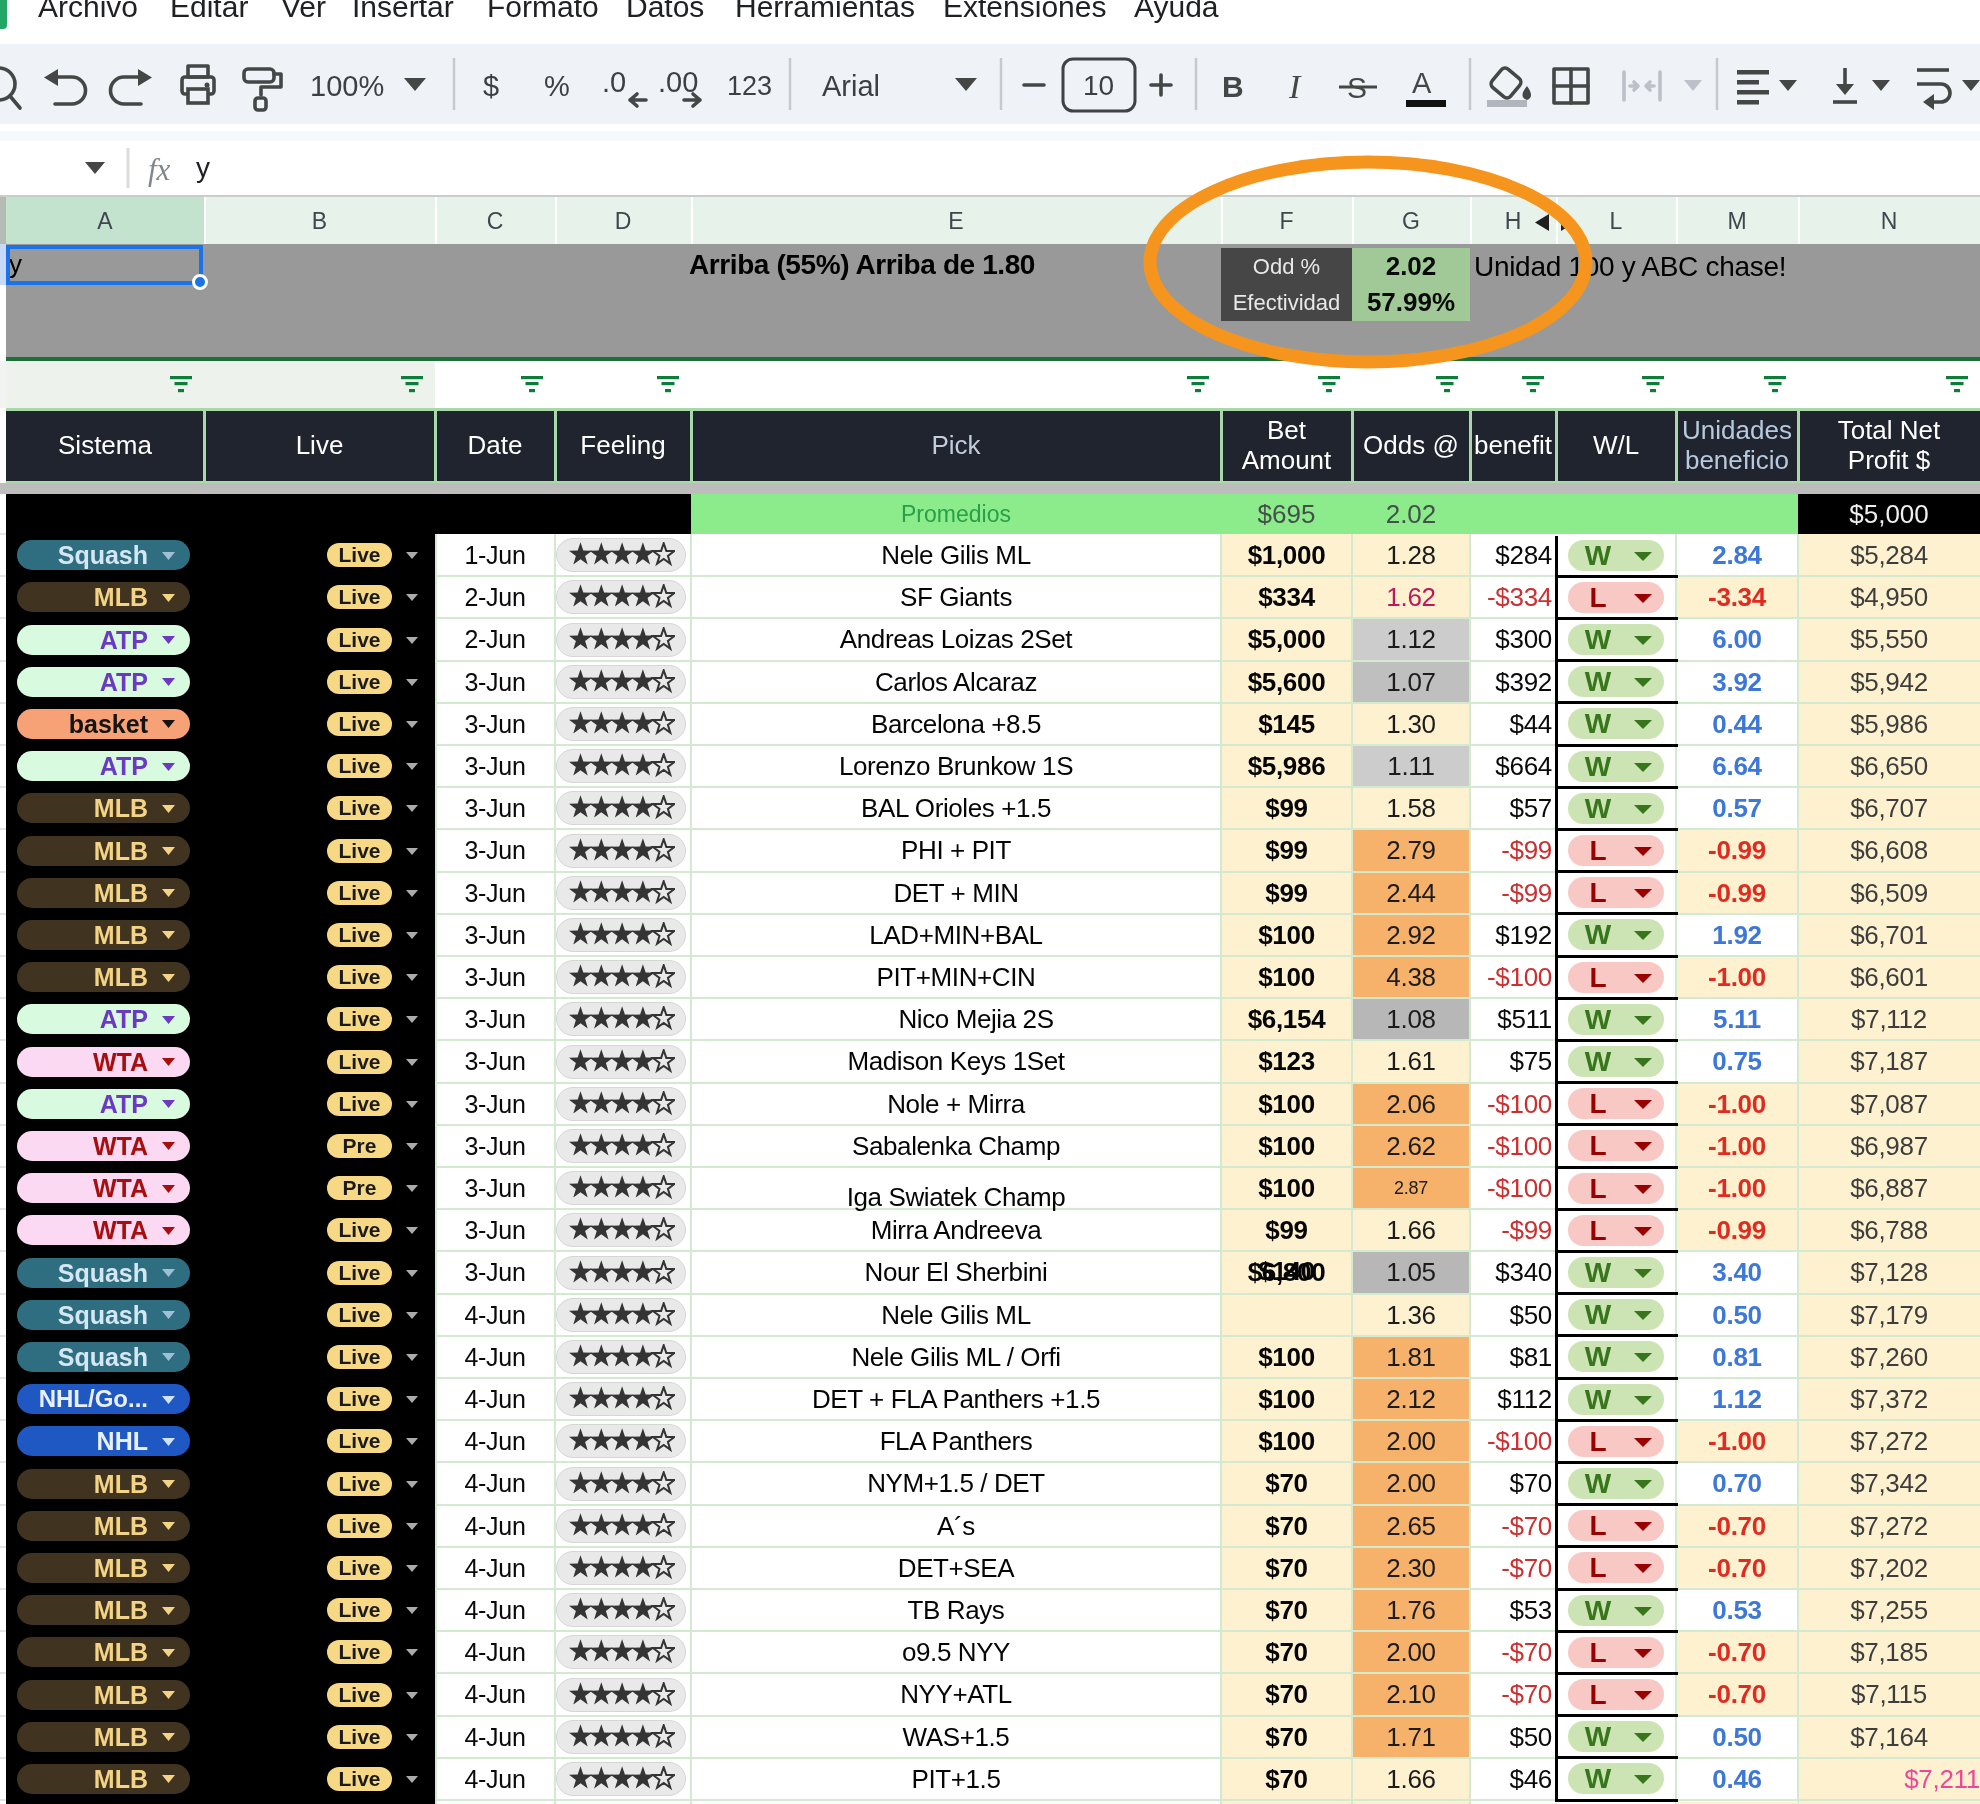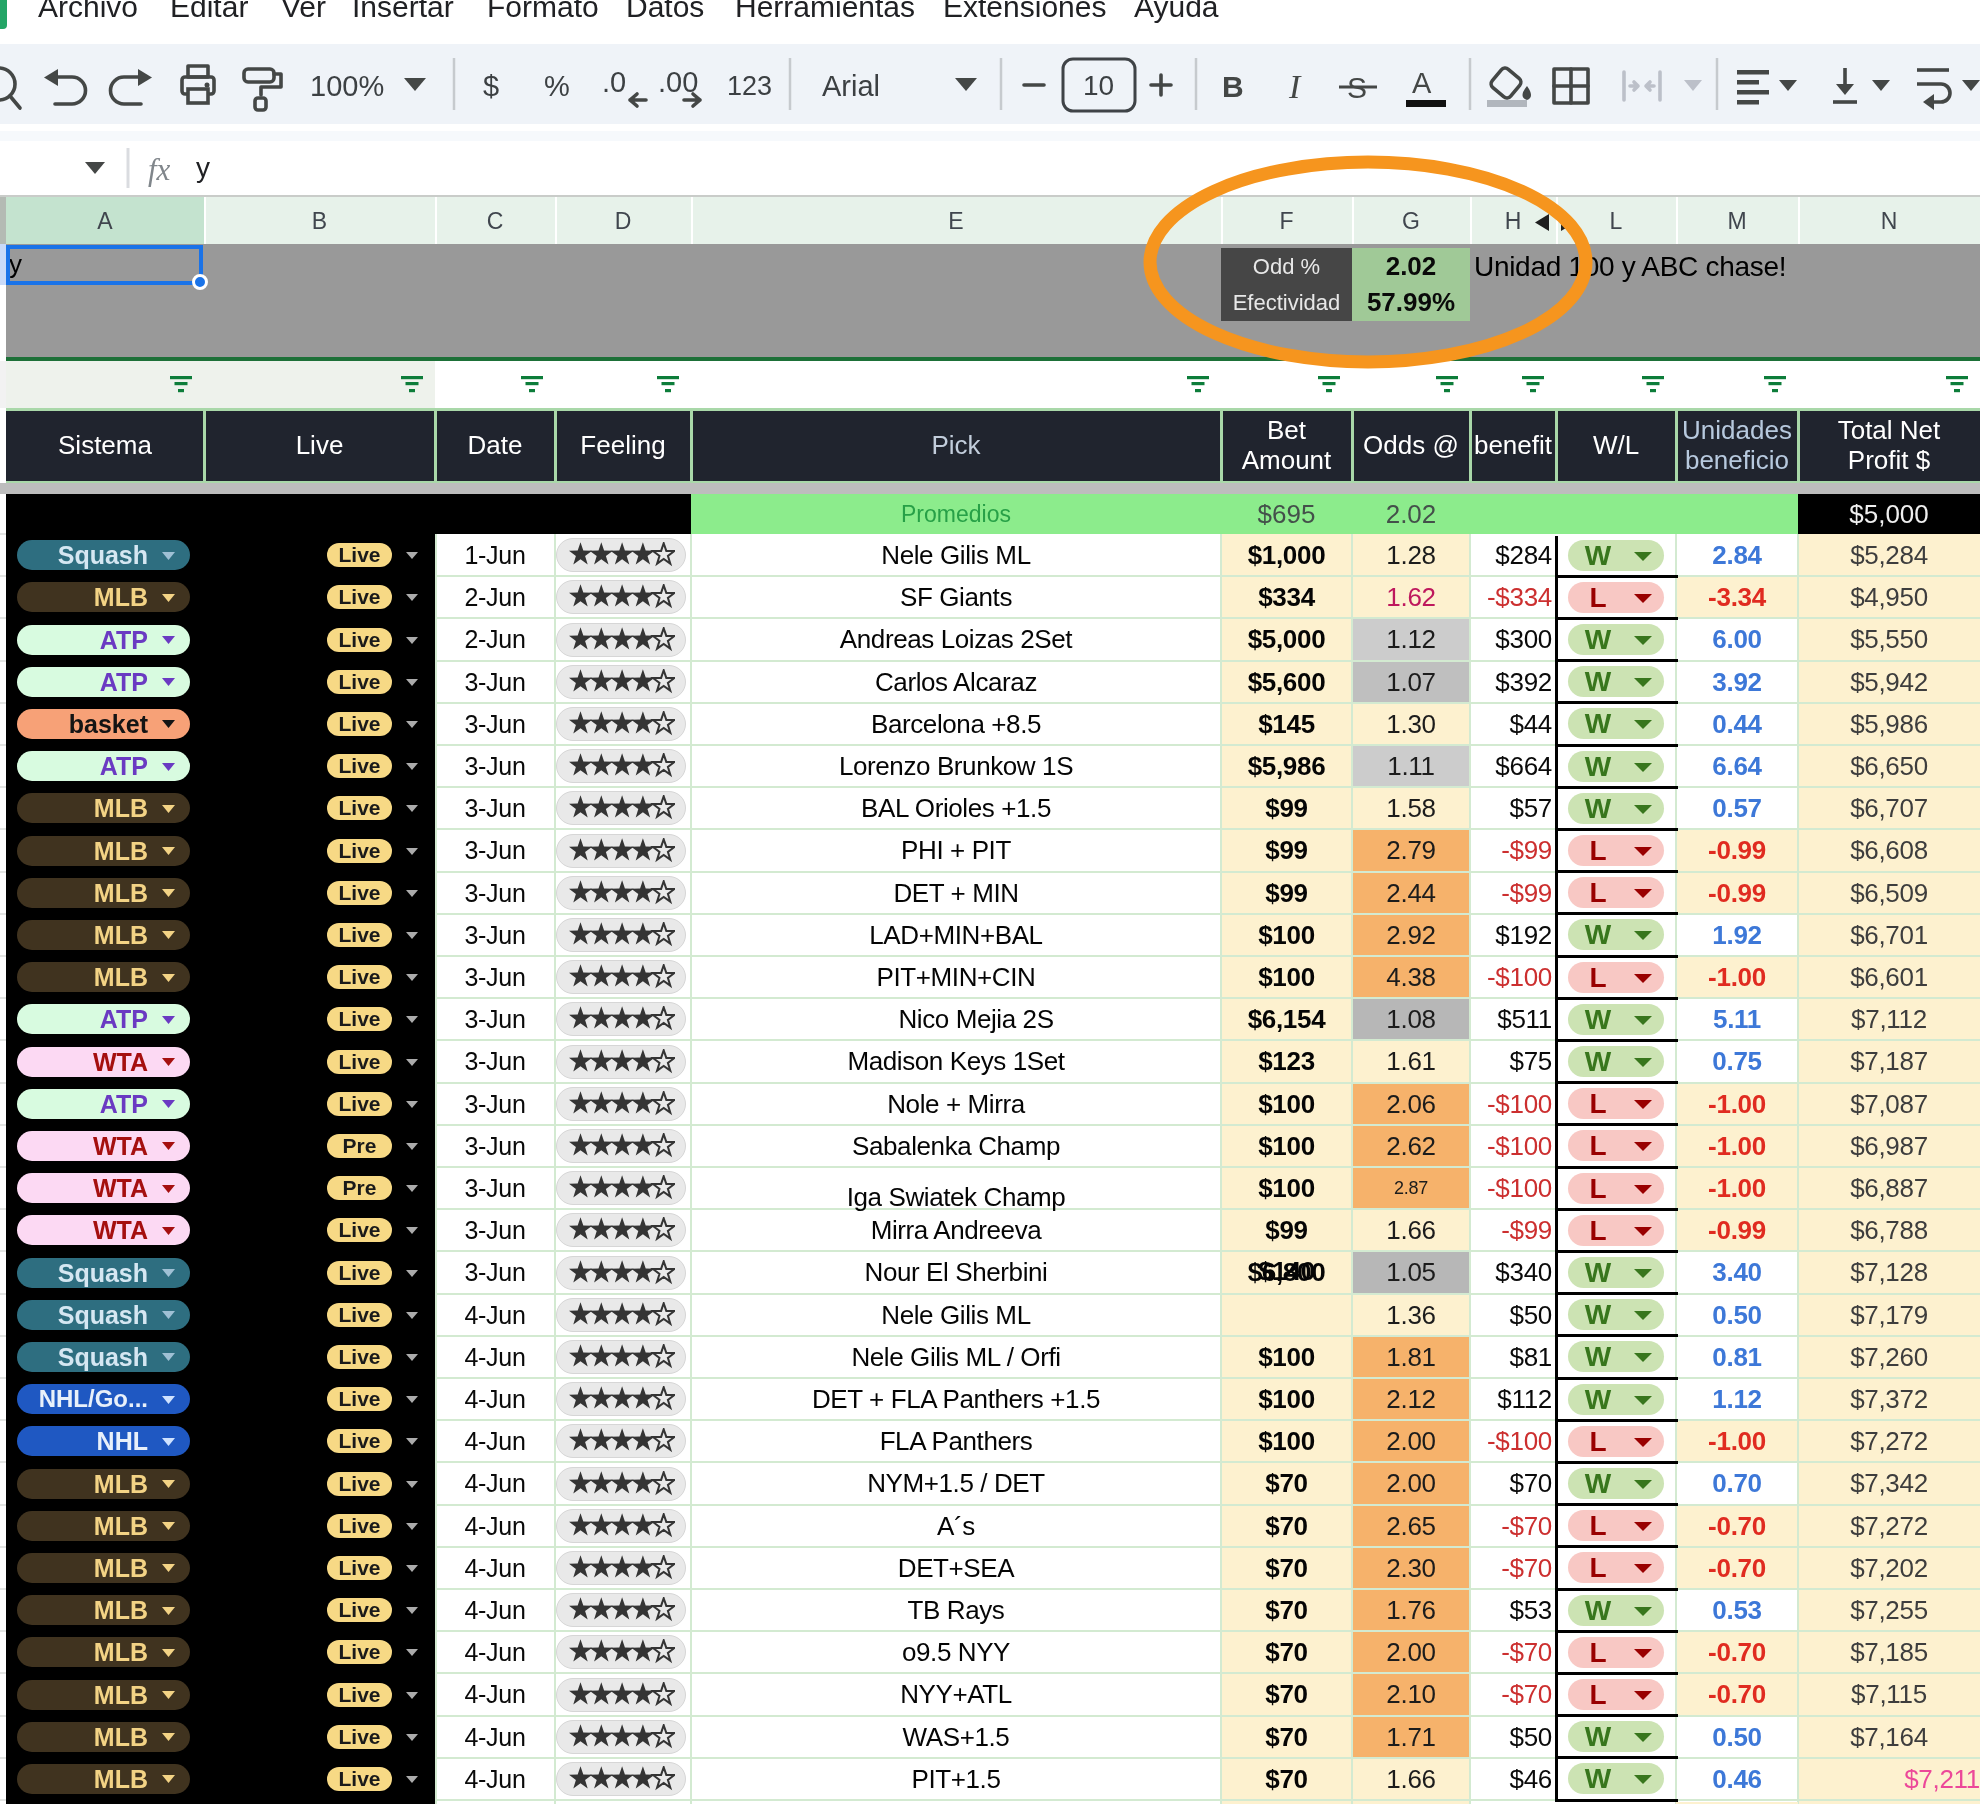--- a/index.html
+++ b/index.html
@@ -115,20 +115,21 @@
 <div style="position:absolute;left:1676.0px;top:199.0px;width:122.0px;height:44.0px;font-size:23px;line-height:44.0px;text-align:center;color:#40464e;">M</div>
 <div style="position:absolute;left:1798.0px;top:197.0px;width:2.0px;height:47.0px;background:#ffffff;"></div>
 <div style="position:absolute;left:1798.0px;top:199.0px;width:182.0px;height:44.0px;font-size:23px;line-height:44.0px;text-align:center;color:#40464e;">N</div>
 <svg style="position:absolute;left:1520px;top:207px;" width="70" height="30" viewBox="0 0 70 30">
       <path d="M29 7 v17 l-14 -8.5 z" fill="#1f1f1f"></path>
       <path d="M41 7 v17 l14 -8.5 z" fill="#1f1f1f"></path>
     </svg>
 <div style="position:absolute;left:6.0px;top:244.0px;width:1974.0px;height:113.0px;background:#999999;"></div>
 <div style="position:absolute;left:0.0px;top:244.0px;width:6.0px;height:41.0px;background:#c9daf8;"></div>
 <div style="position:absolute;left:0.0px;top:285.0px;width:6.0px;height:72.0px;background:#ffffff;"></div>
+<div style="position:absolute;left:597.0px;top:245.0px;width:530.0px;height:40.0px;font-size:28px;line-height:40.0px;text-align:center;color:#000;letter-spacing:-0.4px;"><b>Arriba (55%) Arriba de 1.80</b></div>
 <div style="position:absolute;left:1474px;top:251px;font-size:28px;line-height:32px;color:#000;letter-spacing:-0.3px;">Unidad 100 y ABC chase!</div>
 <div style="position:absolute;left:9px;top:248px;font-size:26px;line-height:32px;color:#000;">y</div>
 <div style="position:absolute;left:1221.0px;top:248.0px;width:131.0px;height:73.0px;background:#464646;"></div>
 <div style="position:absolute;left:1221.0px;top:248.0px;width:131.0px;height:37.0px;font-size:22px;line-height:37.0px;text-align:center;color:#e8e8e8;">Odd %</div>
 <div style="position:absolute;left:1221.0px;top:284.0px;width:131.0px;height:37.0px;font-size:22px;line-height:37.0px;text-align:center;color:#e8e8e8;">Efectividad</div>
 <div style="position:absolute;left:1352.0px;top:248.0px;width:118.0px;height:73.0px;background:#a0c997;"></div>
 <div style="position:absolute;left:1352.0px;top:248.0px;width:118.0px;height:37.0px;font-size:26px;line-height:37.0px;text-align:center;color:#0a0a0a;"><b>2.02</b></div>
 <div style="position:absolute;left:1352.0px;top:284.0px;width:118.0px;height:37.0px;font-size:26px;line-height:37.0px;text-align:center;color:#0a0a0a;"><b>57.99%</b></div>
 <div style="position:absolute;left:6px;top:245px;width:197px;height:40px;border:4px solid #1a73e8;"></div>
 <div style="position:absolute;left:192px;top:274px;width:16px;height:16px;border-radius:50%;background:#1a73e8;border:3px solid #fff;"></div>

